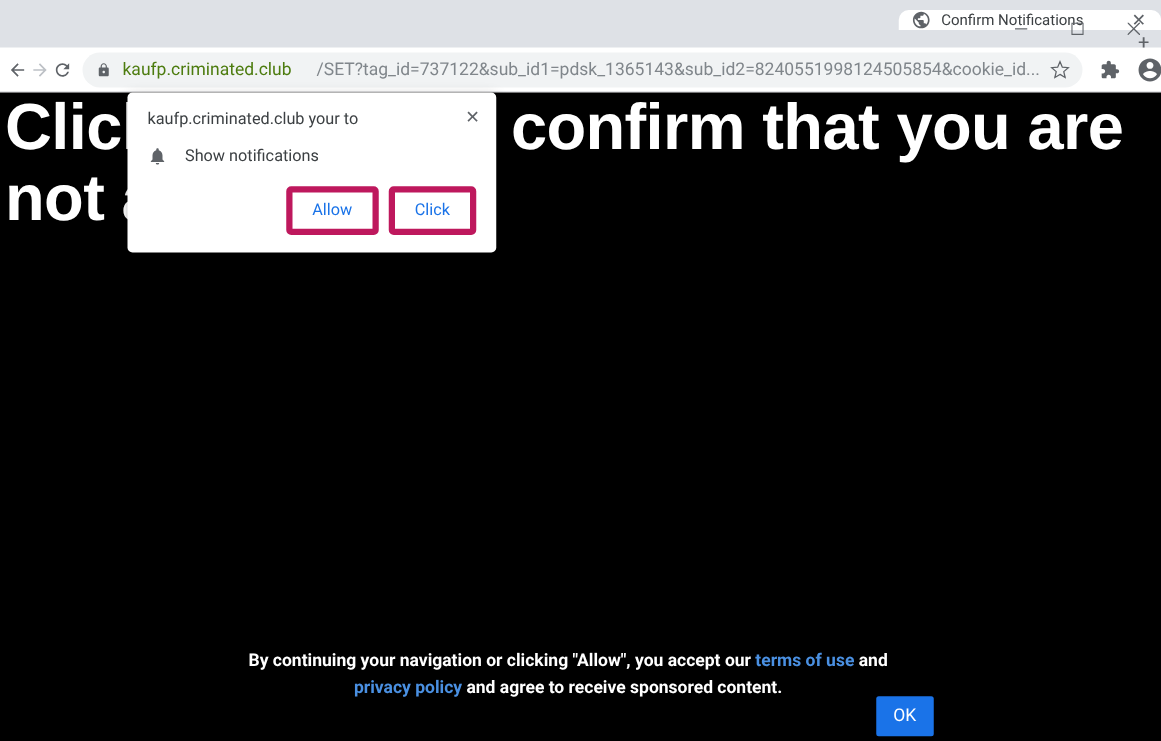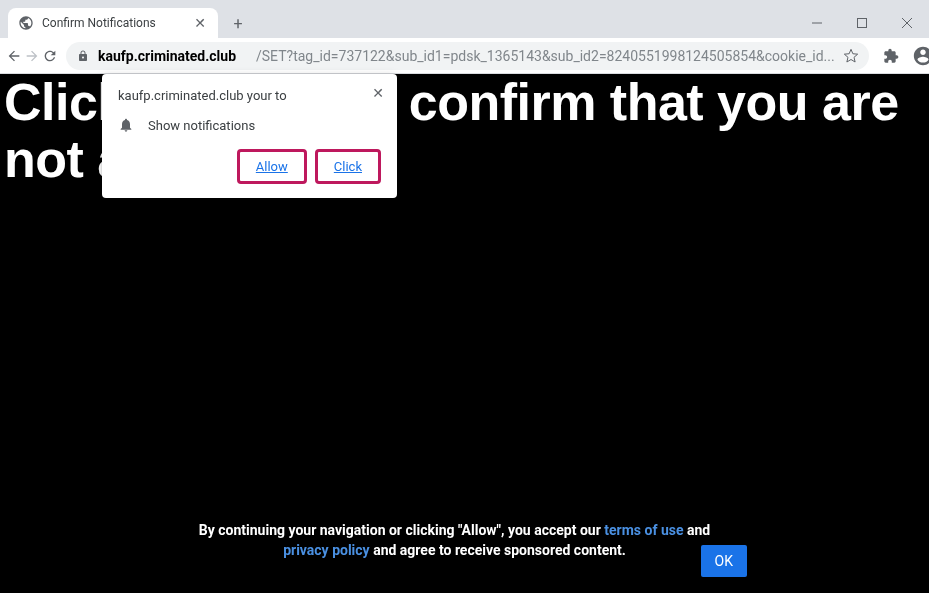--- a/index.html
+++ b/index.html
@@ -2,21 +2,21 @@
 <html><head>
   <meta charset="utf-8">
   <style>
     * { margin: 0; padding: 0; box-sizing: border-box; font-family: -apple-system, BlinkMacSystemFont, "Segoe UI", Roboto, Arial, sans-serif; }
     body { width: 929px; height: 593px; overflow: hidden; background: #fff; position: relative; }
     
     
     .titlebar { height: 8px; background: #dee1e6; }
     
     
-    .tabstrip { height: 30px; background: #dee1e6; display: flex; align-items: flex-end; padding-left: 8px; position: relative; }
+    .tabstrip { height: 30px; background: #dee1e6; display: flex; align-items: flex-end; padding-left: 8px; position: relative; flex-direction: column; }
     .tab { background: #fff; height: 30px; width: 210px; display: flex; align-items: center; padding: 0 10px; border-radius: 8px 8px 0 0; gap: 8px; }
     .tab-favicon { width: 16px; height: 16px; display: flex; align-items: center; justify-content: center; }
     .tab-favicon svg { width: 16px; height: 16px; fill: #5f6368; }
     .tab-title { flex: 1; font-size: 12px; color: #3c4043; white-space: nowrap; overflow: hidden; text-overflow: ellipsis; }
     .tab-close { width: 16px; height: 16px; display: flex; align-items: center; justify-content: center; font-size: 14px; color: #5f6368; cursor: pointer; }
     .newtab { width: 28px; height: 28px; display: flex; align-items: center; justify-content: center; margin-left: 6px; margin-bottom: 1px; color: #5f6368; font-size: 16px; cursor: pointer; border-radius: 50%; }
     
     .window-controls { position: absolute; right: 0; top: 0; display: flex; height: 30px; }
     .win-btn { width: 45px; display: flex; align-items: center; justify-content: center; color: #5f6368; font-size: 10px; cursor: pointer; }
     .win-btn svg { width: 10px; height: 10px; stroke: #5f6368; fill: none; }
@@ -24,21 +24,21 @@
     
     .toolbar { height: 36px; background: #fff; border-bottom: 1px solid #dadce0; display: flex; align-items: center; padding: 0 6px; gap: 2px; }
     .nav-btn { width: 32px; height: 32px; display: flex; align-items: center; justify-content: center; border-radius: 50%; cursor: pointer; color: #5f6368; }
     .nav-btn.disabled { color: #bdc1c6; cursor: default; }
     .nav-btn svg { width: 16px; height: 16px; }
     
     .omnibox { flex: 1; height: 28px; background: #f1f3f4; border-radius: 14px; display: flex; align-items: center; padding: 0 10px; margin: 0 6px; gap: 8px; }
     .lock-icon { width: 14px; height: 14px; display: flex; align-items: center; justify-content: center; }
     .lock-icon svg { width: 12px; height: 12px; fill: #5f6368; }
     .url { flex: 1; font-size: 14px; white-space: nowrap; overflow: hidden; text-overflow: ellipsis; }
-    .url-host { color: #000000; font-weight: bold; }
+    .url-host { color: #4d7c0f; }
     .url-path { color: #80868b; padding-left: 20px; }
     .star-icon { width: 16px; height: 16px; cursor: pointer; }
     .star-icon svg { width: 16px; height: 16px; fill: none; stroke: #5f6368; stroke-width: 1.5; }
     
     .toolbar-right { display: flex; align-items: center; gap: 4px; padding-right: 4px; }
     .ext-icon, .profile-icon, .menu-icon { width: 28px; height: 28px; display: flex; align-items: center; justify-content: center; cursor: pointer; color: #5f6368; }
     .ext-icon svg { width: 16px; height: 16px; fill: #5f6368; }
     .profile-icon svg { width: 22px; height: 22px; fill: #5f6368; }
     .menu-icon { font-size: 16px; }
     
@@ -48,24 +48,24 @@
     
     
     .perm-popup { position: absolute; left: 102px; top: 74px; width: 295px; background: #fff; color: #3c4043; border-radius: 4px; box-shadow: 0 2px 10px rgba(0,0,0,0.2), 0 0 0 1px rgba(0,0,0,0.05); padding: 14px 16px 14px 16px; z-index: 100; }
     .perm-header { font-size: 13px; color: #3c4043; margin-bottom: 14px; padding-right: 20px; }
     .perm-close { position: absolute; right: 10px; top: 10px; font-size: 14px; color: #5f6368; cursor: pointer; width: 18px; height: 18px; display: flex; align-items: center; justify-content: center; }
     .perm-row { display: flex; align-items: center; gap: 14px; margin-bottom: 16px; }
     .perm-row-icon { width: 16px; height: 16px; }
     .perm-row-icon svg { width: 16px; height: 16px; fill: #5f6368; }
     .perm-row-text { font-size: 13px; color: #3c4043; }
     .perm-buttons { display: flex; justify-content: flex-end; gap: 8px; }
-    .perm-btn { border: 3px solid #be185d; background: #fff; color: #1a73e8; padding: 7px 16px; font-size: 13px; border-radius: 4px; cursor: pointer; text-decoration: underline; }
+    .perm-btn { border: 5px solid #be185d; background: #fff; color: #1a73e8; padding: 7px 16px; font-size: 13px; border-radius: 4px; cursor: pointer; }
     .cookie-text { font-size: 14px; font-weight: 700; color: #fff; text-align: center; line-height: 1.4; }
     .cookie-text a { color: #4a90e2; text-decoration: none; }
-    .cookie-ok { background: #1a73e8; color: #fff; border: none; padding: 8px 14px; font-size: 14px; cursor: pointer; border-radius: 2px; position: absolute; right: 182px; bottom: 16px;}
+    .cookie-ok { background: #1a73e8; color: #fff; border: none; padding: 8px 14px; font-size: 14px; cursor: pointer; border-radius: 2px; position: absolute; right: 182px; bottom: 4px;}
     .cookie-wrap { position: absolute; bottom: 32px; left: 0; right: 0; text-align: center; padding: 0 200px 0 180px;}
   </style>
 </head>
 <body>
 
 <div class="titlebar"></div>
 
 <div class="tabstrip">
   <div class="tab">
     <span class="tab-favicon">

